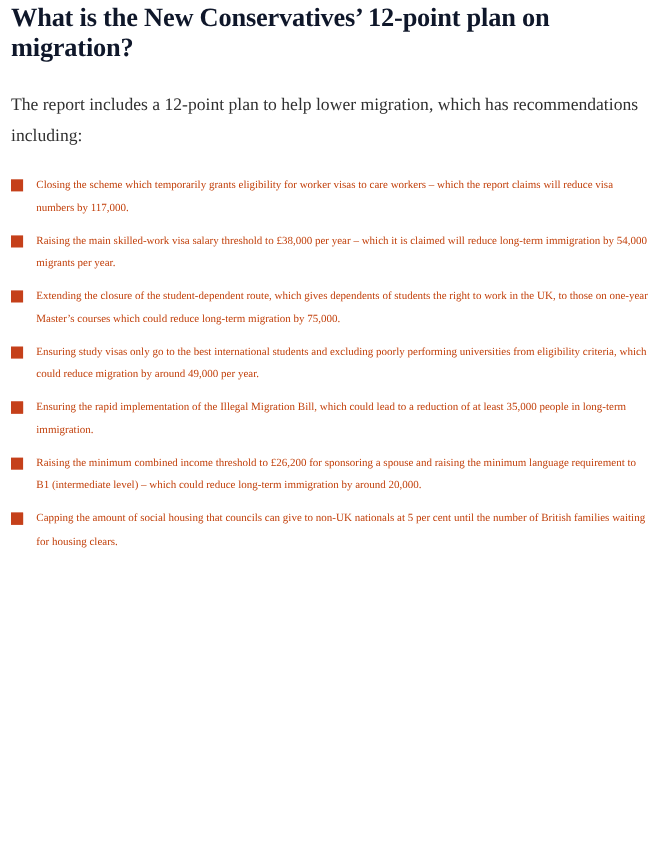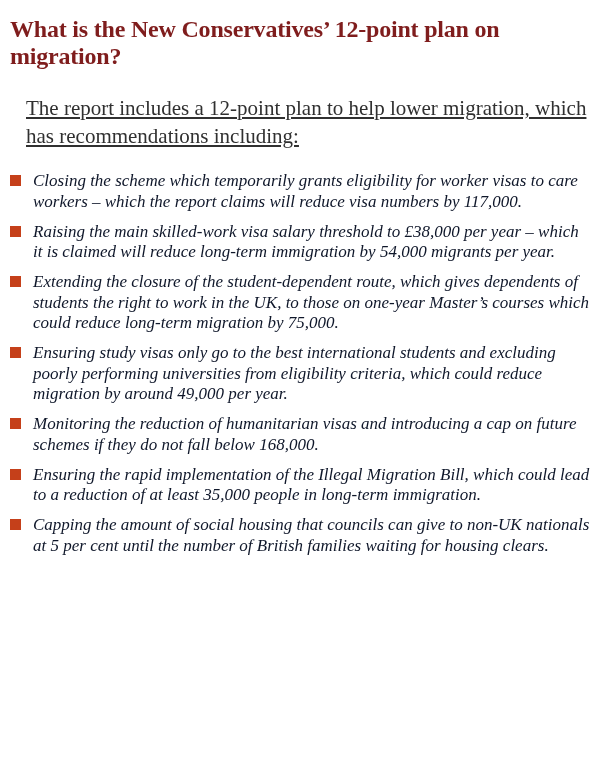--- a/index.html
+++ b/index.html
@@ -15,44 +15,42 @@
   }
   .article {
     padding: 4px 10px 0 10px;
     max-width: 585px;
   }
   h1.headline {
     font-family: "Liberation Serif", "DejaVu Serif", serif;
     font-weight: 700;
     font-size: 24px;
     line-height: 27px;
-    color: #7f1d1d;
-    margin: 12px 0 24px 0;
+    color: #0f172a;
+    margin: 0 0 24px 0;
     letter-spacing: -0.2px;
   }
   p.intro {
-    font-size: 21px;
+    font-size: 16px;
     line-height: 28px;
     color: #303030;
-    margin: 0 0 21px 16px;
-    text-decoration: underline;
+    margin: 0 0 21px 0;
   }
   ul.bullet-list {
     list-style: none;
     margin: 0;
     padding: 0;
   }
   ul.bullet-list li {
     position: relative;
     padding-left: 23px;
     margin: 0 0 9.5px 0;
-    font-size: 17px;
+    font-size: 10px;
     line-height: 20.5px;
-    color: #0f172a;
-    font-style: italic;
+    color: #c2410c;
   }
   .bullet-square {
     position: absolute;
     left: 0;
     top: 4px;
     width: 11px;
     height: 11px;
     background: #c5401a;
     display: inline-block;
   }
@@ -83,29 +81,32 @@
       </li>
 
 
       <li>
         <span class="bullet-square"></span>
         <span>Ensuring study visas only go to the best international students and excluding poorly performing universities from eligibility criteria, which could reduce migration by around 49,000 per year.</span>
       </li>
 
       <li>
         <span class="bullet-square"></span>
-        <span>Monitoring the reduction of humanitarian visas and introducing a cap on future schemes if they do not fall below 168,000.</span>
       </li>
 
       <li>
         <span class="bullet-square"></span>
         <span>Ensuring the rapid implementation of the Illegal Migration Bill, which could lead to a reduction of at least 35,000 people in long-term immigration.</span>
       </li>
 
 
+      <li>
+        <span class="bullet-square"></span>
+        <span>Raising the minimum combined income threshold to £26,200 for sponsoring a spouse and raising the minimum language requirement to B1 (intermediate level) – which could reduce long-term immigration by around 20,000.</span>
+      </li>
 
       <li>
         <span class="bullet-square"></span>
       </li>
 
       <li>
         <span class="bullet-square"></span>
         <span>Capping the amount of social housing that councils can give to non-UK nationals at 5 per cent until the number of British families waiting for housing clears.</span>
       </li>
 

